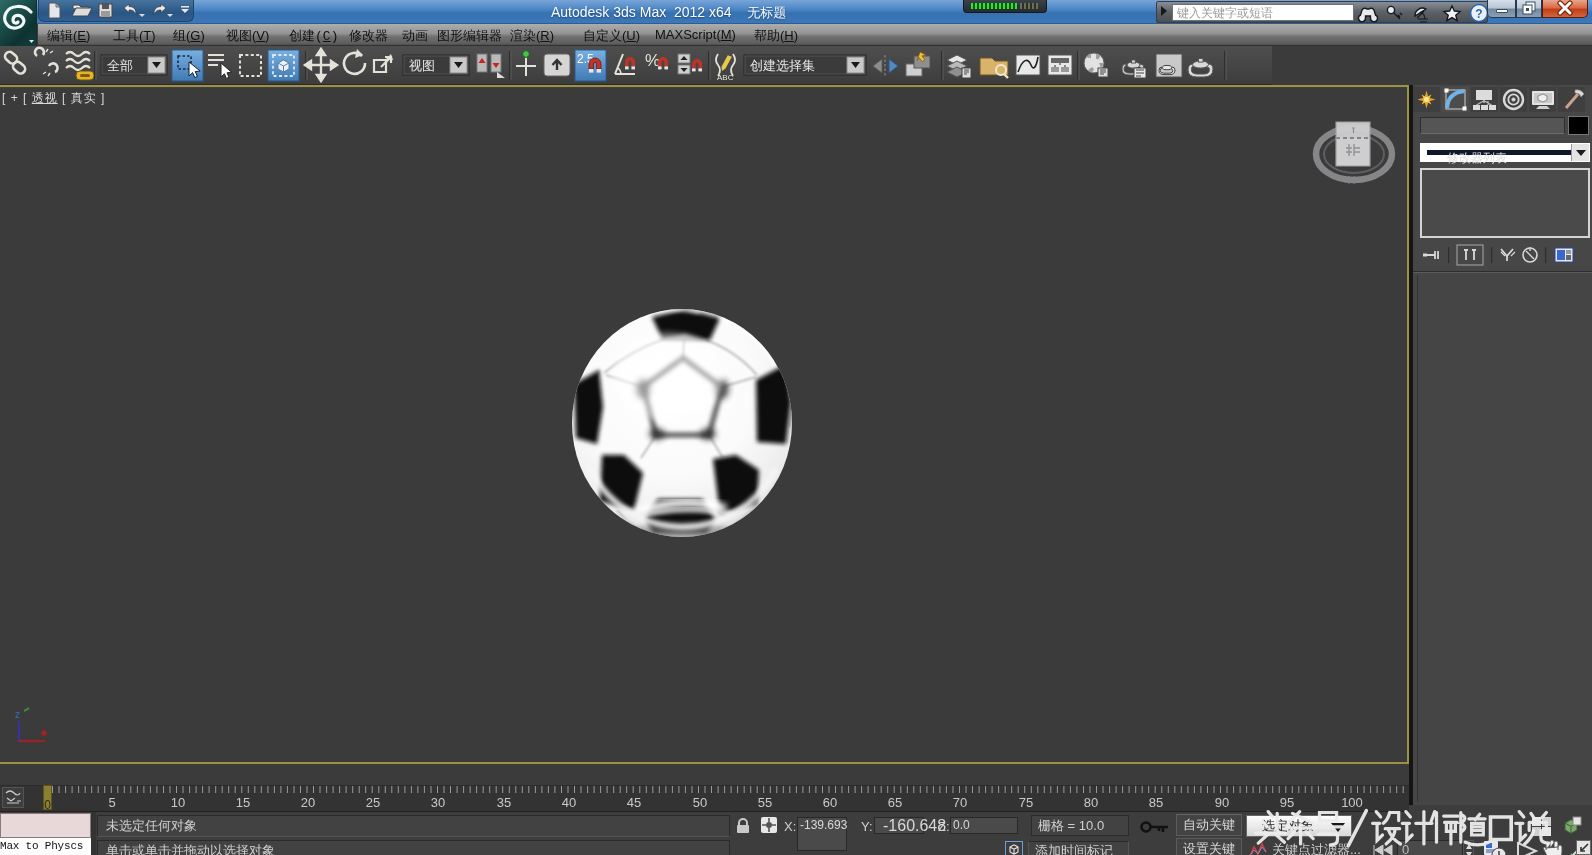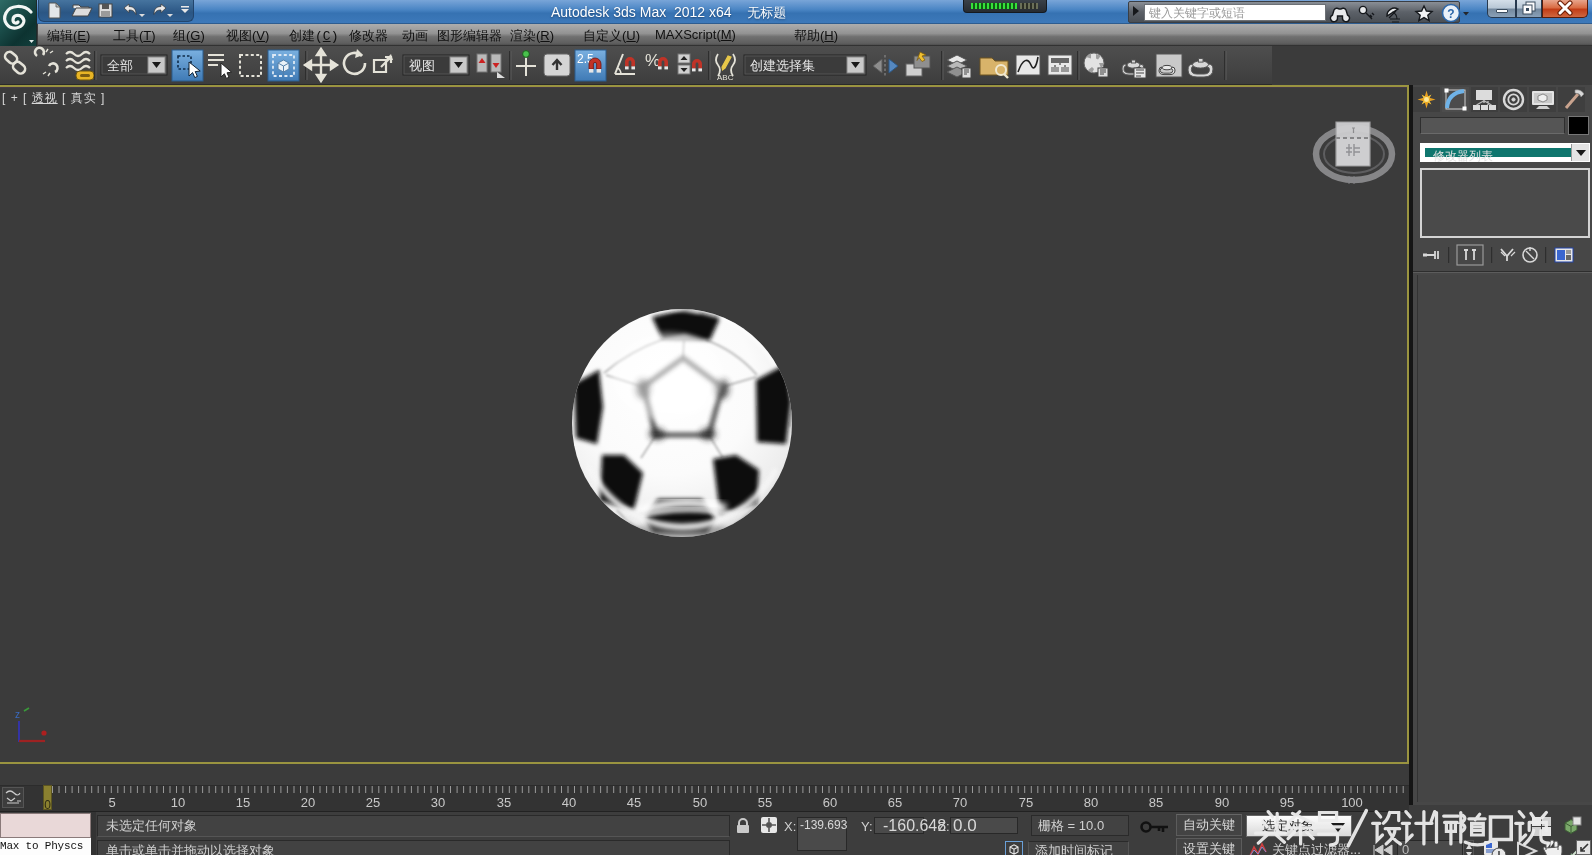--- a/index.html
+++ b/index.html
@@ -32,21 +32,21 @@
       <path d="M142 6 h8 v1.5 h-8 z" fill="#e8e8e8"></path>
     </svg>
   </div>
   <div class="abs" style="left:551px;top:4px;color:#fff;font-size:14px;white-space:nowrap;text-shadow:0 1px 2px #1c4472;">Autodesk 3ds Max&nbsp; 2012 x64&nbsp;&nbsp;&nbsp;&nbsp;<span style="font-size:13px;text-align:center;">无标题</span></div>
 
   <div class="abs" style="left:963px;top:0;width:84px;height:13px;background:linear-gradient(#3a4149,#262b31);border:1px solid #141920;border-top:none;border-radius:0 0 4px 4px;">
     <div class="abs" style="left:7px;top:3px;width:46px;height:6px;background:repeating-linear-gradient(90deg,#35e03a 0 2px,#0f5b13 2px 4px);"></div>
     <div class="abs" style="left:56px;top:3px;width:18px;height:6px;background:repeating-linear-gradient(90deg,#6a6f58 0 2px,#2c2f26 2px 4px);"></div>
   </div>
 
-  <div class="abs" style="left:1128px;top:1px;width:332px;height:22px;background:linear-gradient(#8a8f96,#5c6168 50%,#4b5056);border:1px solid #3a3e44;border-radius:2px;">
+  <div class="abs" style="left:1156px;top:1px;width:332px;height:22px;background:linear-gradient(#8a8f96,#5c6168 50%,#4b5056);border:1px solid #3a3e44;border-radius:2px;">
     <div class="abs" style="left:4px;top:4px;width:0;height:0;border-left:6px solid #16181b;border-top:5px solid transparent;border-bottom:5px solid transparent;"></div>
     <div class="abs" style="left:15px;top:2px;width:182px;height:17px;background:#fff;border:1px solid #6d7176;color:#9a9a9a;font-size:12px;line-height:16px;padding-left:4px;">键入关键字或短语</div>
     <svg class="abs" style="left:200px;top:0px;" width="140" height="22" viewBox="0 0 140 22">
       <g stroke="#15181c" fill="none" stroke-width="1.4">
         <path d="M5 8 a3.2 3.2 0 0 1 5 -1 h2 a3.2 3.2 0 0 1 5 1 l1.5 5 a3.5 3.5 0 1 1 -5 3 v-2 h-5 v2 a3.5 3.5 0 1 1 -5 -3 z" fill="#e8eaec"></path>
         <circle cx="34" cy="8" r="3.6" fill="#e8eaec"></circle>
         <path d="M37 11 l6 6 m-2 -4 l2 2 m0 -4 l2 2"></path>
         <path d="M58 14 a7.5 7.5 0 0 1 11 -7 z" fill="#e8eaec"></path>
         <path d="M60 16 l7 -7 m1 8 c0 -4 -2 -6 -5 -7 m-2 7 h10 m-8 3 h7" stroke-width="1.1"></path>
         <path d="M95 4 l2.4 5 l5.6 .6 l-4.2 3.6 l1.3 5.4 l-5.1 -3 l-5.1 3 l1.3 -5.4 l-4.2 -3.6 l5.6 -.6 z" fill="#f0f1f3"></path>
@@ -89,21 +89,21 @@
   <span class="abs" style="left:75px;top:3px;">工具(<u>T</u>)</span>
   <span class="abs" style="left:135px;top:3px;">组(<u>G</u>)</span>
   <span class="abs" style="left:188px;top:3px;">视图(<u>V</u>)</span>
   <span class="abs" style="left:251px;top:3px;font-family:Liberation Mono, monospace;">创建(<u>C</u>)</span>
   <span class="abs" style="left:311px;top:3px;">修改器</span>
   <span class="abs" style="left:364px;top:3px;">动画</span>
   <span class="abs" style="left:399px;top:3px;">图形编辑器</span>
   <span class="abs" style="left:472px;top:3px;">渲染(<u>R</u>)</span>
   <span class="abs" style="left:545px;top:3px;">自定义(<u>U</u>)</span>
   <span class="abs" style="left:617px;top:3px;">MAXScript(<u>M</u>)</span>
-  <span class="abs" style="left:716px;top:3px;margin-left:40px;">帮助(<u>H</u>)</span>
+  <span class="abs" style="left:716px;top:3px;">帮助(<u>H</u>)</span>
 </div>
 
 <div class="abs" id="menubar"></div>
 
 <div class="abs" id="toolbar" style="left:0;top:46px;width:1272px;height:39px;background:linear-gradient(#4e4e4e,#454545 55%,#3d3d3d);border-bottom:1px solid #2a2a2a;">
 <svg class="abs" style="left:0;top:0;" width="1240" height="39" viewBox="0 0 1240 39">
   <defs>
     <linearGradient id="bluesel" x1="0" y1="0" x2="0" y2="1">
             <stop offset="0" stop-color="#7ab0e0"></stop>
             <stop offset="1" stop-color="#3f7ab5"></stop>
@@ -479,21 +479,21 @@
 
     <g transform="translate(146,0)">
       <path d="M7 21 L19 7" stroke="#c9a38e" stroke-width="3"></path>
       <path d="M16 3 q6 -1 9 4 l-3 3 q-1 -4 -6 -4 z" fill="#d8d8d8" stroke="#888" stroke-width="0.6"></path>
     </g>
   </svg>
 
   <div class="abs" style="left:7px;top:32px;width:145px;height:17px;background:#555;border:1px solid #2e2e2e;border-bottom-color:#6a6a6a;"></div>
   <div class="abs" style="left:155px;top:31px;width:21px;height:19px;background:#000;border:1px solid #777;"></div>
 
-  <div class="abs" style="left:7px;top:58px;width:170px;height:19px;background:#0f766e;border:5px solid #ffffff;color:#e0e0e0;font-size:12px;line-height:17px;padding-left:8px;">修改器列表</div>
+  <div class="abs" style="left:7px;top:58px;width:170px;height:19px;background:#0f172a;border:7px solid #ffffff;color:#e0e0e0;font-size:12px;line-height:17px;padding-left:20px;">修改器列表</div>
   <div class="abs" style="left:158px;top:59px;width:18px;height:17px;background:#e4e4e4;border-left:1px solid #999;">
         <div class="abs" style="left:4px;top:6px;width:0;height:0;border-left:5px solid transparent;border-right:5px solid transparent;border-top:6px solid #1a1a1a;"></div>
       </div>
 
   <div class="abs" style="left:7px;top:83px;width:170px;height:70px;background:#4a4a4a;border:2px solid #d4d4d4;"></div>
 
   <svg class="abs" style="left:4px;top:158px;" width="175" height="24" viewBox="0 0 175 24">
     <g stroke="#d8d8d8" stroke-width="1.8" fill="none">
       <path d="M8 12 h10 m0 -4 v8 m3 -8 v8"></path>
       <path d="M6 12 l4 0" stroke-width="3"></path>
@@ -788,21 +788,21 @@
   <svg class="abs" style="left:760px;top:4px" width="18" height="18" viewBox="0 0 18 18">
         <rect x="1" y="1" width="16" height="16" rx="2" fill="#e8e8e8"></rect>
         <circle cx="9" cy="9" r="3" fill="#555"></circle>
         <path d="M9 2 v4 M9 12 v4 M2 9 h4 M12 9 h4" stroke="#555" stroke-width="1.6"></path>
       </svg>
   <span class="abs" style="left:784px;top:7px;color:#d0d0d0;font-size:13px;">X:</span>
   <div class="abs" style="left:797px;top:5px;width:50px;height:34px;background:#4a4a4a;border:1px solid #282828;color:#d8d8d8;font-size:12px;line-height:15px;padding-left:2px;">-139.693</div>
   <span class="abs" style="left:861px;top:7px;color:#d0d0d0;font-size:13px;">Y:</span>
   <div class="abs" style="left:874px;top:5px;width:50px;height:17px;background:#4a4a4a;border:1px solid #282828;color:#d8d8d8;font-size:16px;line-height:15px;padding-left:8px;">-160.648</div>
   <span class="abs" style="left:938px;top:7px;color:#d0d0d0;font-size:13px;">Z:</span>
-  <div class="abs" style="left:950px;top:5px;width:68px;height:17px;background:#4a4a4a;border:1px solid #282828;color:#d8d8d8;font-size:17px;line-height:15px;padding-left:2px;">0.0</div>
+  <div class="abs" style="left:950px;top:5px;width:68px;height:17px;background:#4a4a4a;border:1px solid #282828;color:#d8d8d8;font-size:12px;line-height:15px;padding-left:2px;">0.0</div>
   <div class="abs" style="left:1031px;top:3px;width:98px;height:21px;background:#424242;border:1px solid #2a2a2a;color:#d0d0d0;font-size:13px;line-height:19px;padding-left:6px;">栅格 = 10.0</div>
   <div class="abs" style="left:1005px;top:29px;width:18px;height:18px;background:#3d3d3d;border:1px solid #6aa0d8;"><svg width="16" height="16" viewBox="0 0 16 16">
           <path d="M4 5 l4 -2.2 l4 2.2 v5 l-4 2.2 l-4 -2.2 z M4 5 l4 2.2 l4 -2.2 M8 7.2 v5" stroke="#e8e8e8" fill="none" stroke-width="1.1"></path>
         </svg></div>
   <div class="abs" style="left:1028px;top:29px;width:101px;height:20px;background:#424242;border:1px solid #555;border-top-color:#2a2a2a;color:#d0d0d0;font-size:13px;line-height:18px;padding-left:6px;">添加时间标记</div>
   <svg class="abs" style="left:1140px;top:8px" width="30" height="14" viewBox="0 0 30 14">
         <circle cx="6" cy="7" r="4.5" fill="none" stroke="#111" stroke-width="2.6"></circle>
         <path d="M10 7 h18 m-5 0 v5 m-4 -5 v4" stroke="#111" stroke-width="2.6"></path>
       </svg>
   <div class="abs" style="left:1176px;top:2px;width:66px;height:22px;background:#434343;border:1px solid #5c5c5c;border-top-color:#666;color:#d8d8d8;font-size:13px;line-height:20px;text-align:center;">自动关键点</div>

